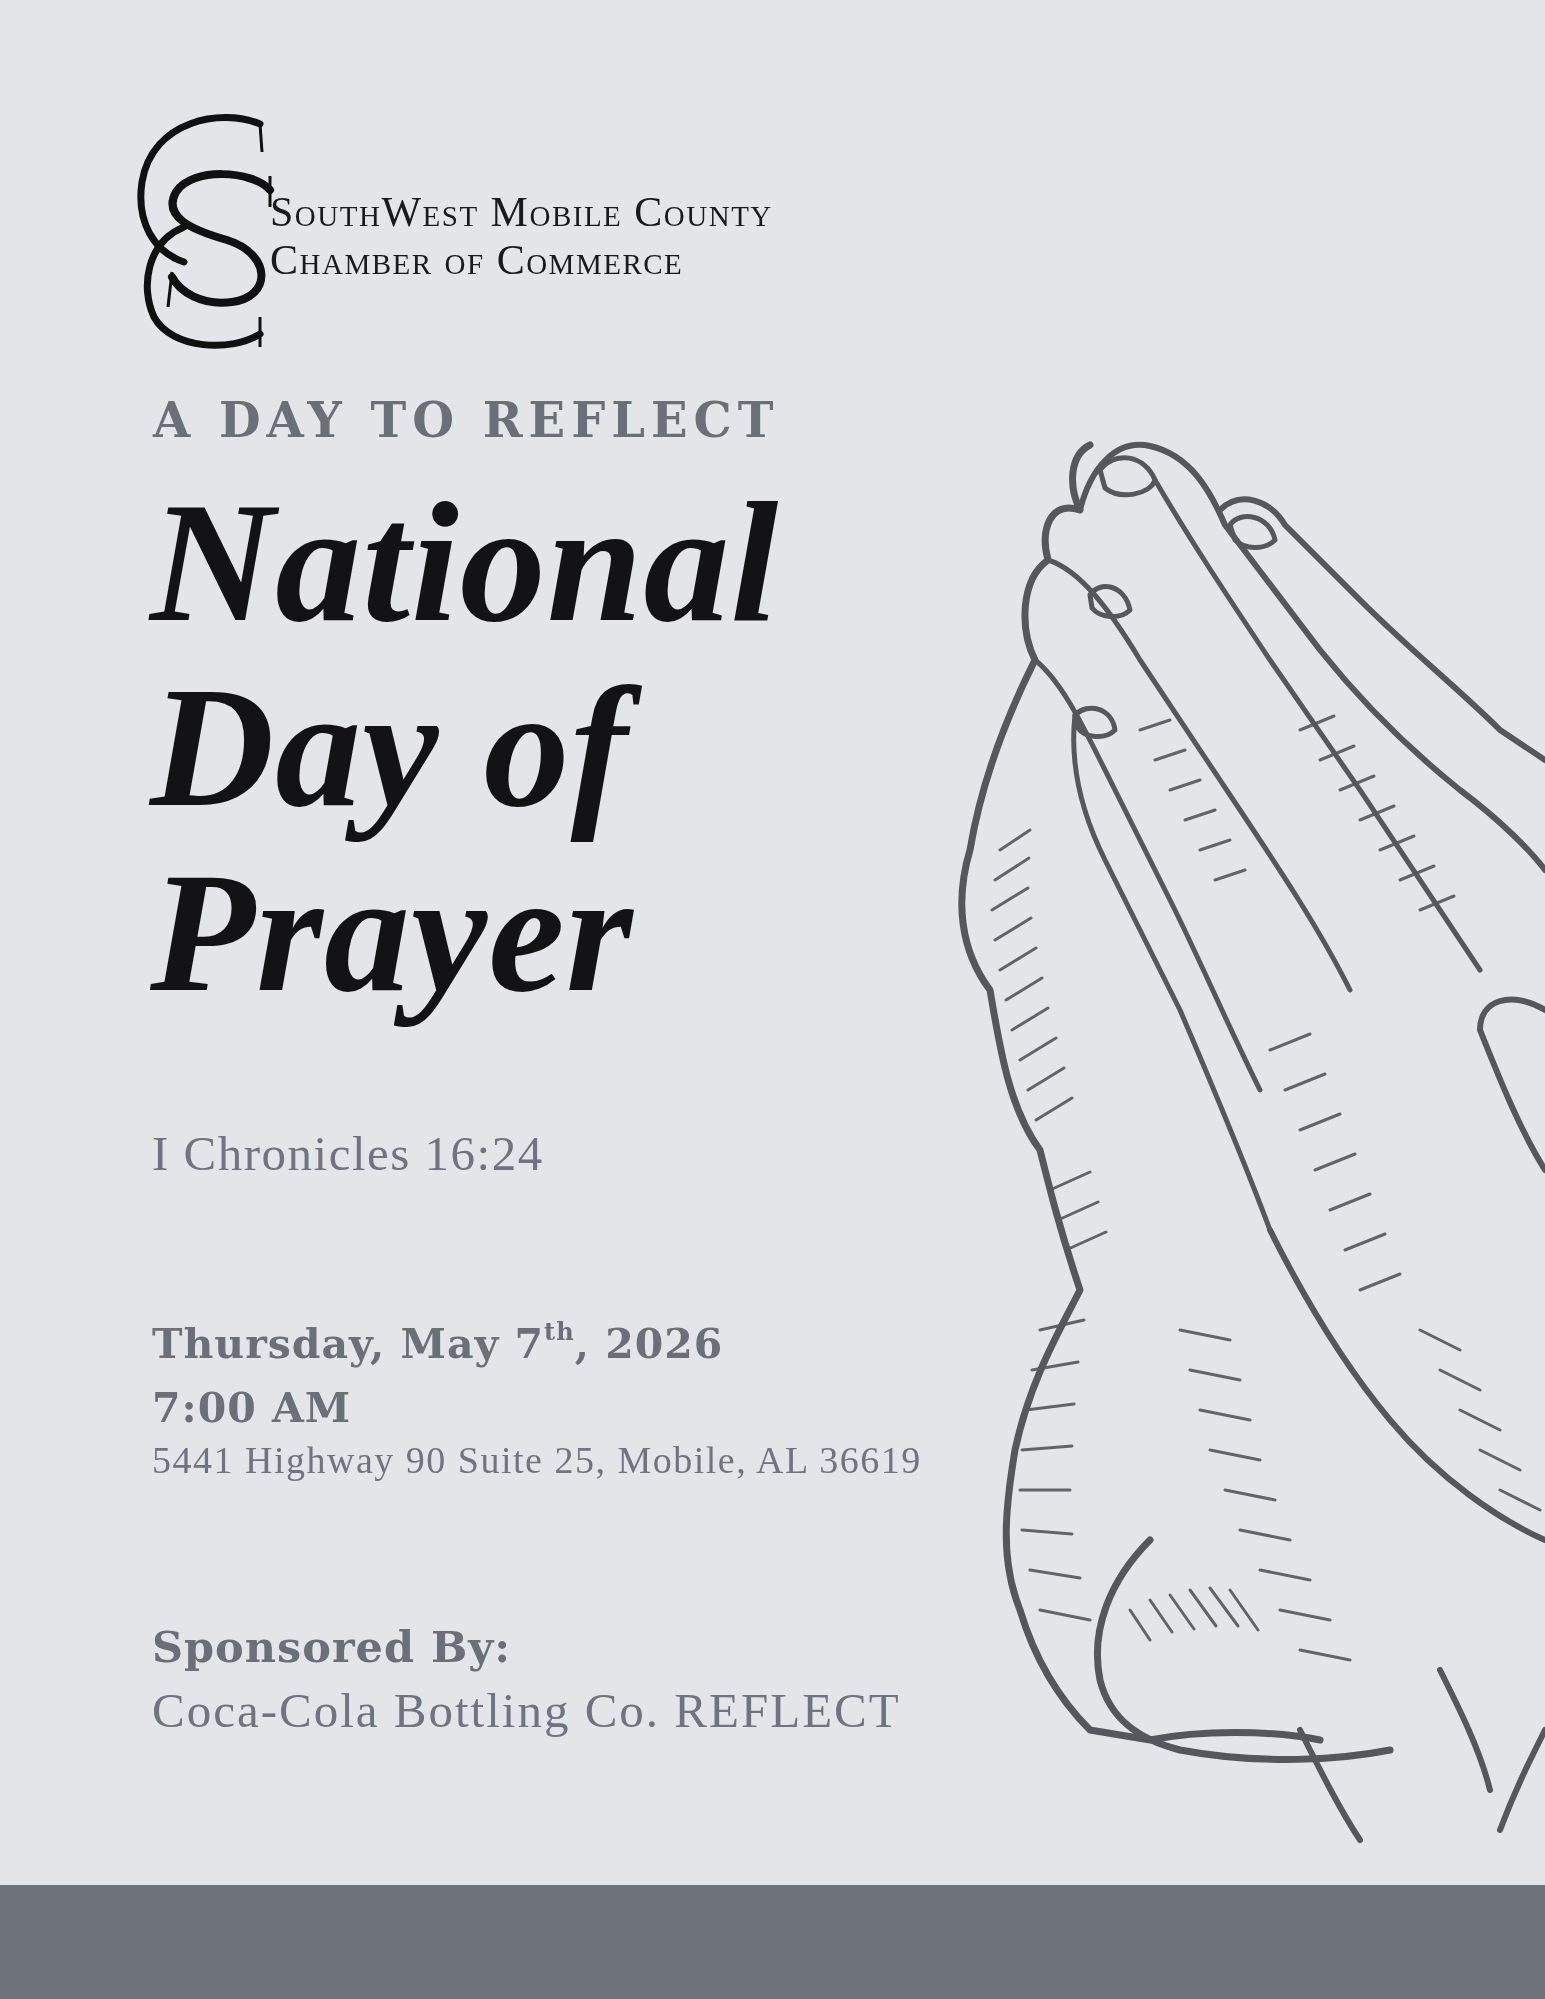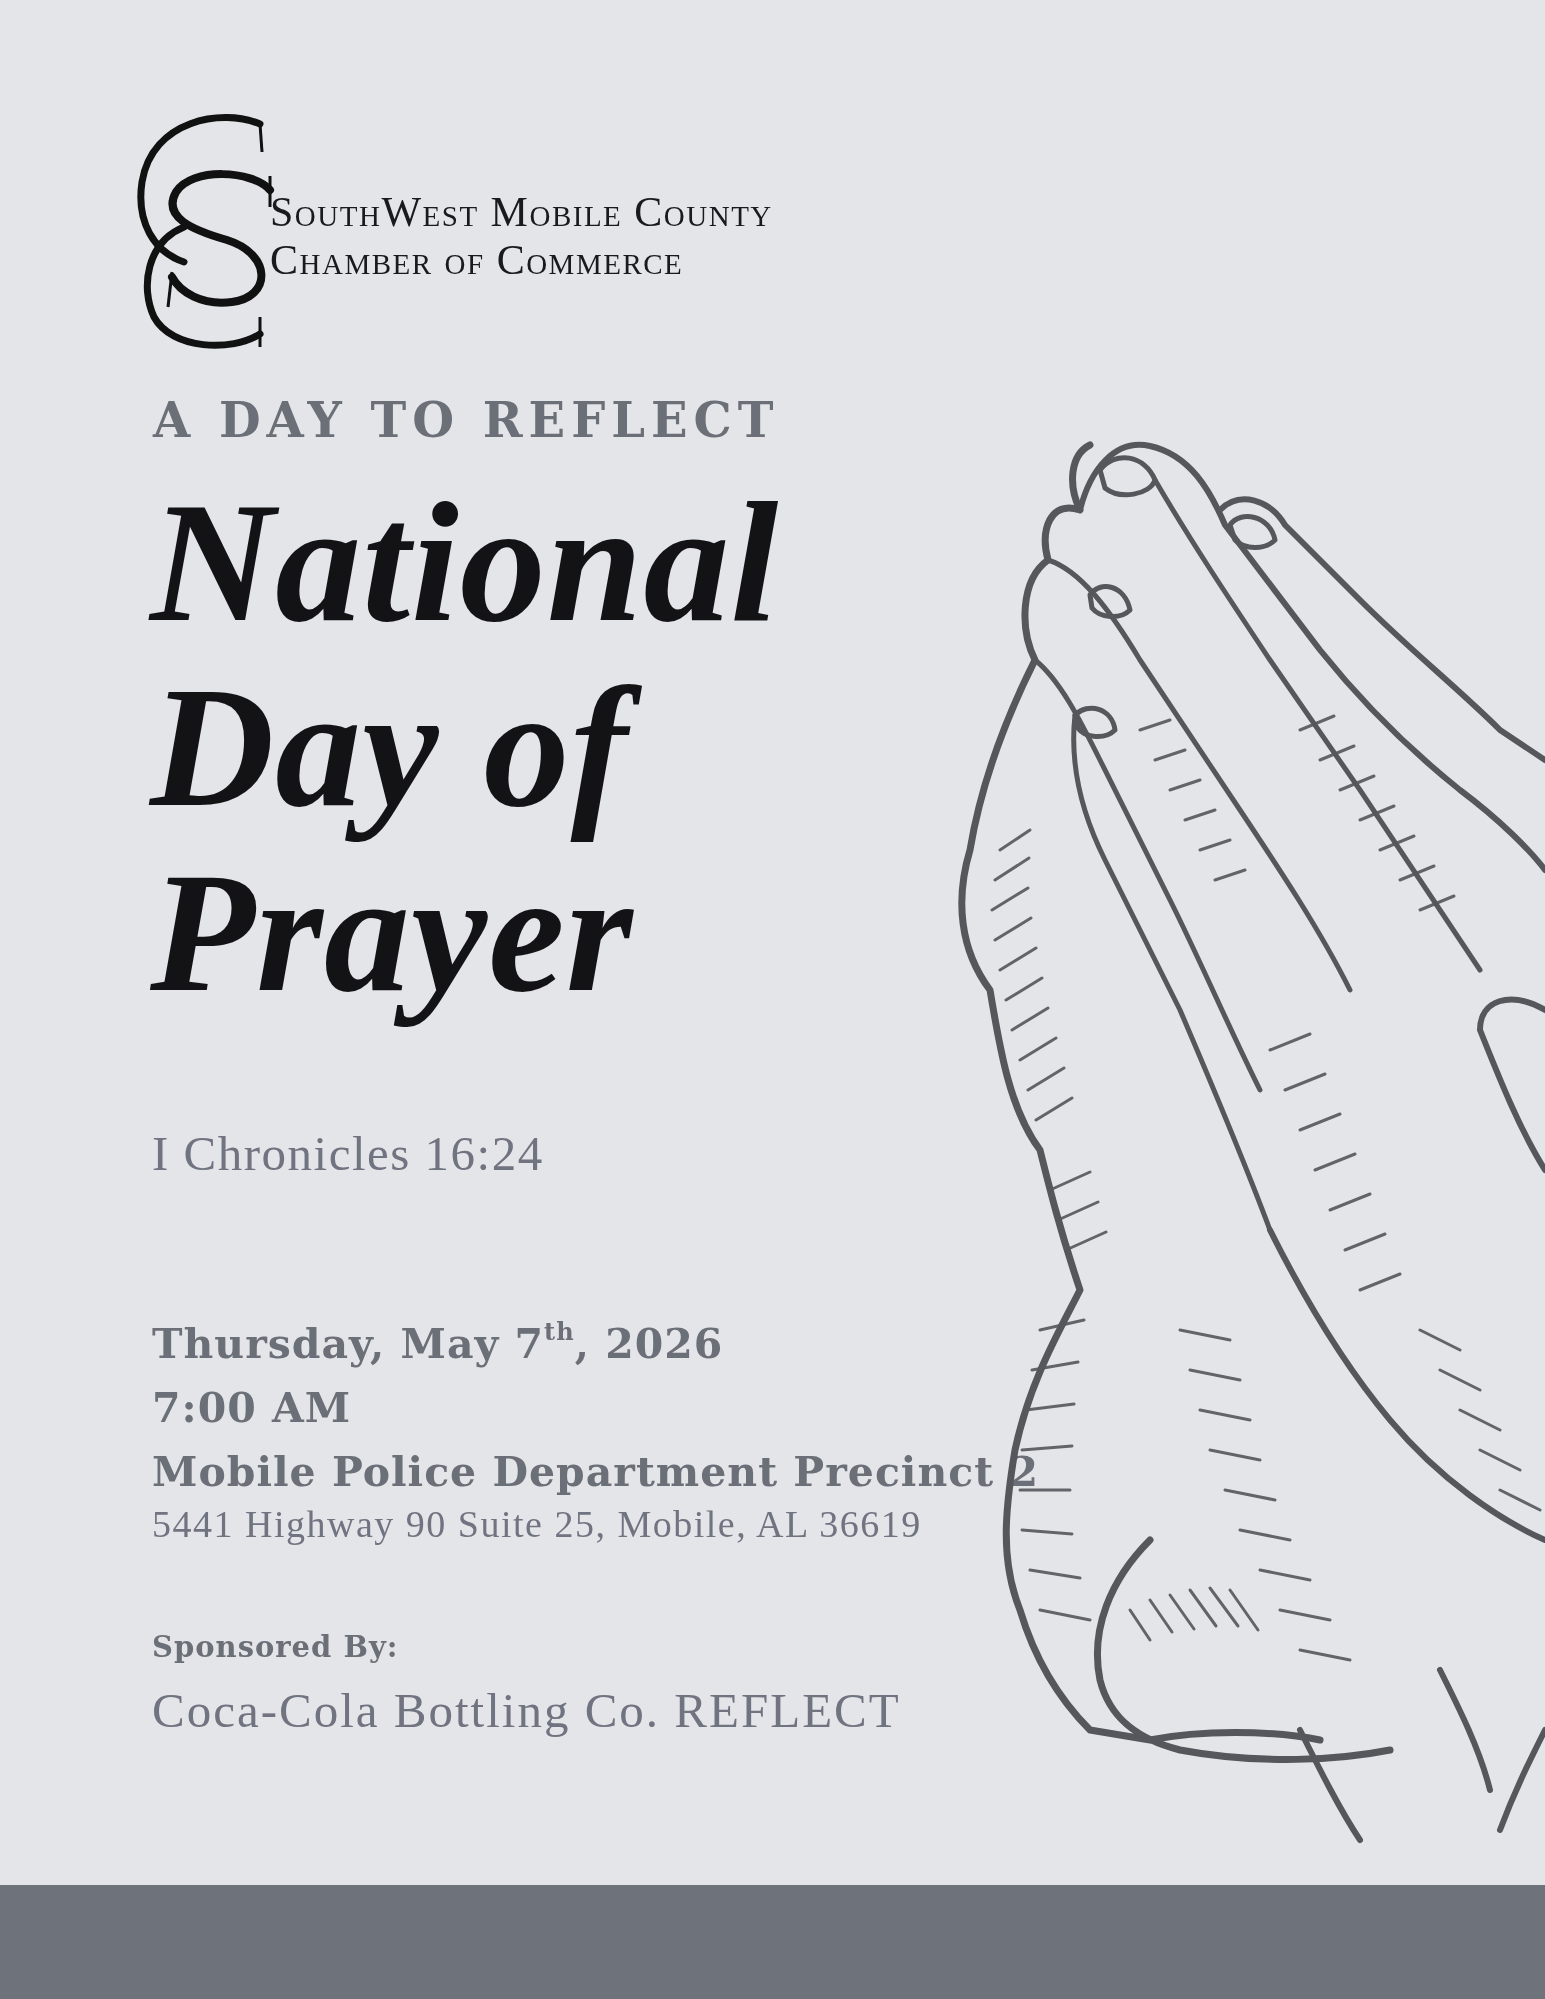--- a/index.html
+++ b/index.html
@@ -55,21 +55,21 @@
     .detail-address {
       display: block; font-family: "Liberation Serif", "DejaVu Serif", serif;
       font-size: 38px; line-height: 48px; color: #707480; letter-spacing: 1.5px;
       white-space: nowrap; margin-top: -4px;
     }
 
     
     #sponsor { left: 152px; top: 1615px; }
     .sponsor-label {
       display: block; font-family: "DejaVu Serif", serif; font-weight: bold;
-      font-size: 29px; line-height: 64px; color: #6b6f77; letter-spacing: 1px;
+      font-size: 43px; line-height: 64px; color: #6b6f77; letter-spacing: 1px;
       white-space: nowrap;
     }
     .sponsor-name {
       display: block; font-family: "Liberation Serif", "DejaVu Serif", serif;
       font-size: 49px; line-height: 64px; color: #707480; letter-spacing: 2px;
       white-space: nowrap;
     }
 
     
     #hands { left: 940px; top: 430px; width: 605px; height: 1460px; }
@@ -105,21 +105,20 @@
   <span class="title-line">Prayer</span>
 </h1>
 
 <div class="abs" id="quote-block">
   <span class="quote-line">I Chronicles 16:24</span>
 </div>
 
 <div class="abs" id="details">
   <span class="detail-bold"><span>Thursday, May 7</span><sup>th</sup><span>, 2026</span></span>
   <span class="detail-bold">7:00 AM</span>
-  <span class="detail-bold">Mobile Police Department Precinct 2</span>
   <span class="detail-address">5441 Highway 90 Suite 25, Mobile, AL 36619</span>
 </div>
 
 <div class="abs" id="sponsor">
   <span class="sponsor-label">Sponsored By:</span>
   <span class="sponsor-name">Coca-Cola Bottling Co. REFLECT</span>
 </div>
 
 <svg class="abs" id="hands" viewBox="0 0 605 1460" xmlns="http://www.w3.org/2000/svg">
   <g fill="none" stroke="#55575c" stroke-linecap="round" stroke-linejoin="round">

